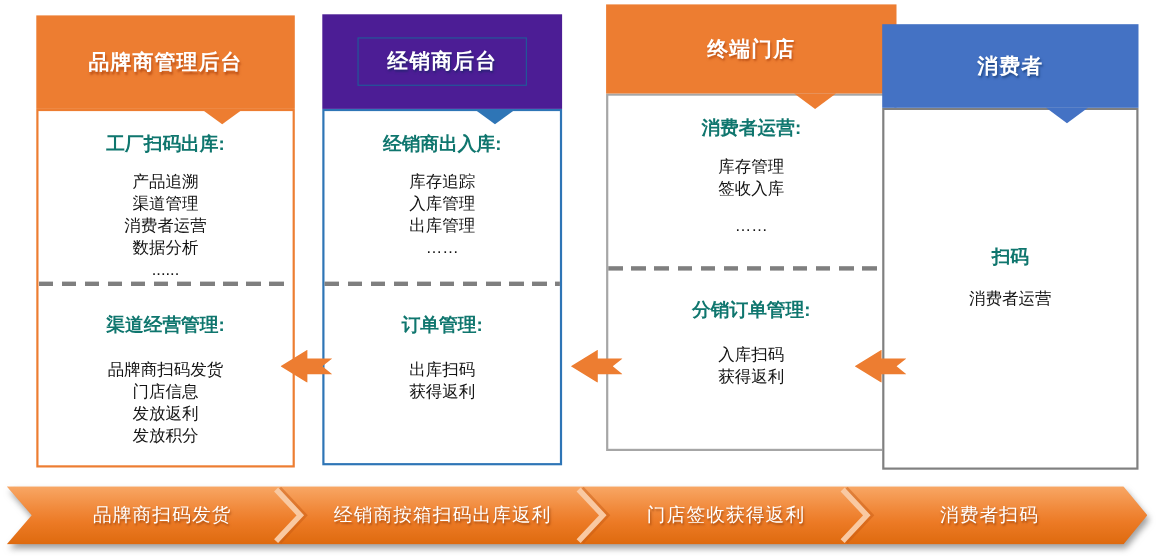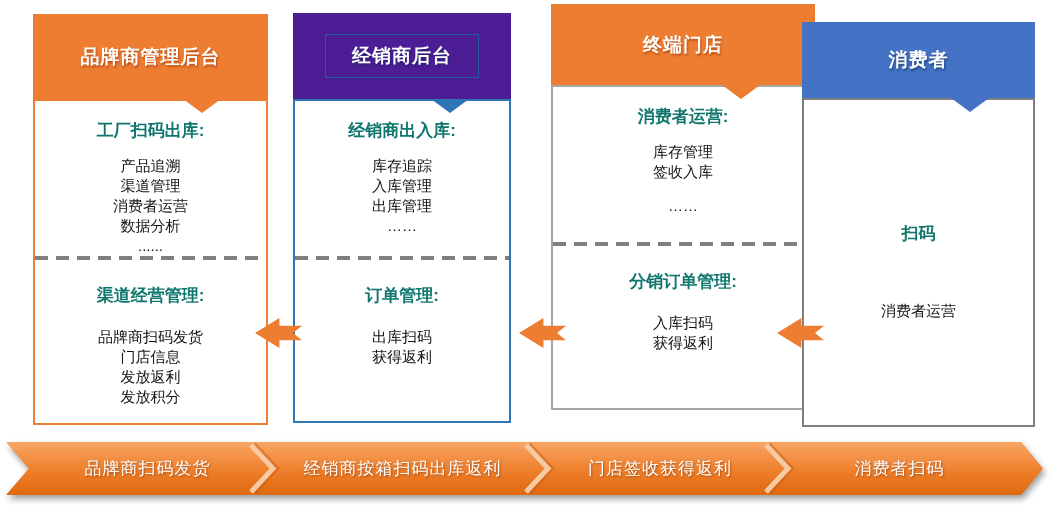--- a/index.html
+++ b/index.html
@@ -39,21 +39,21 @@
   .sec { flex:none; }
   .sec-top { height:155px; }
   .sec-bottom { flex:1; }
   .divider {
     flex:none; height:4px; margin:0 0;
     background:repeating-linear-gradient(90deg,#7F7F7F 0 13px,transparent 13px 21px);
   }
   .sec-heading { font-size:17px; font-weight:bold; color:#0f766e; margin:18px 0 14px 0; }
   .sec-bottom .sec-heading { margin:24px 0 20px 0; }
   .sec-item { font-size:15px; color:#141414; line-height:20px; }
-  .consumer-body { justify-content:flex-start;gap:39px; }
+  .consumer-body { justify-content:flex-start; }
   .consumer-body .sec-heading { margin:122px 0 0 0; }
   .consumer-body .sec-item { margin-top:17px; }
 
   .flow-arrow {
     position:absolute; width:47px; height:30px; background:#ED7D31; z-index:5;
     clip-path:polygon(0 50%, 52% 0, 52% 26%, 100% 26%, 81% 50%, 100% 74%, 52% 74%, 52% 100%);
   }
 
   .banner-wrap {
     position:absolute; left:6px; top:442px; width:1037px; height:53px;

